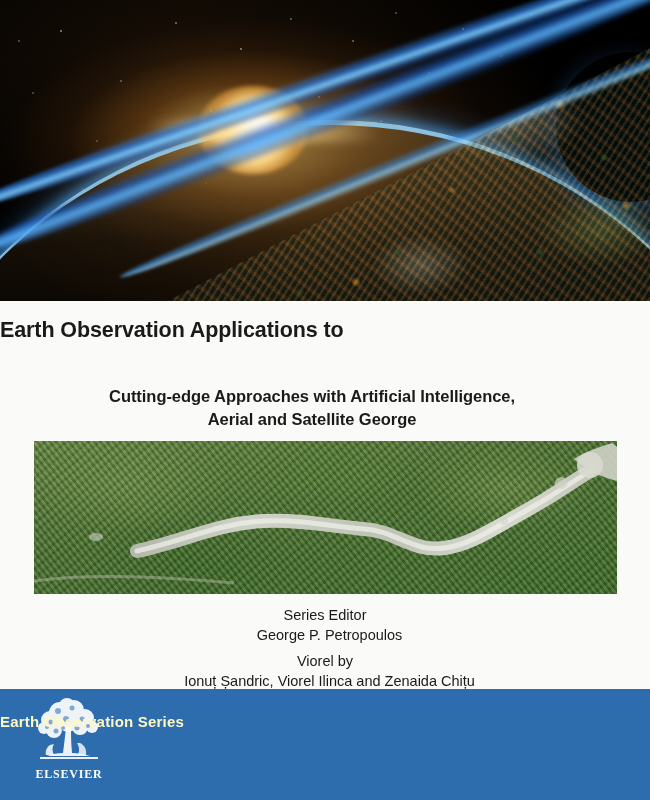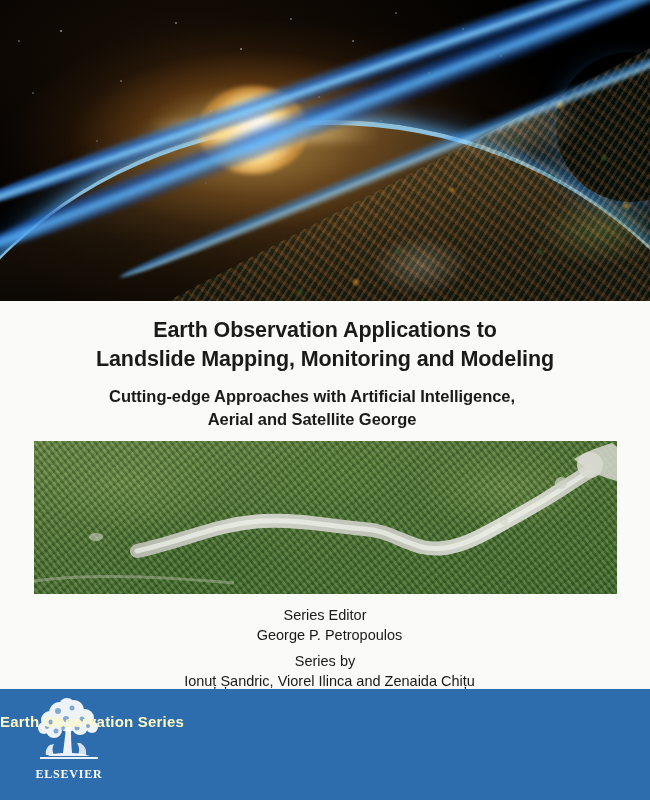--- a/index.html
+++ b/index.html
@@ -249,21 +249,20 @@
       rgba(0,0,0,0.85) 0%,
       rgba(0,0,0,0.55) 3%,
       rgba(0,0,0,0.0) 9%);
   }
 
   
   .title-wrap {
     position: absolute;
     left: 0; top: 316px;
     width: 650px;
-    text-align: center;
   }
   .title-line {
     color: #1A1A1A;
     font-size: 21.5px;
     font-weight: bold;
     line-height: 29px;
     letter-spacing: -0.1px;
   }
   .subtitle-wrap {
     position: absolute;
@@ -400,21 +399,20 @@
     <div class="terrain-tex"></div>
     <div class="terrain-trees"></div>
     <div class="terrain-edge"></div>
     <div class="ribbon ribbon-a"></div>
     <div class="ribbon ribbon-b"></div>
     <div class="ribbon ribbon-c"></div>
   </div>
 
   <div class="title-wrap">
     <div class="title-line">Earth Observation Applications to</div>
-    <div class="title-line">Landslide Mapping, Monitoring and Modeling</div>
   </div>
 
   <div class="subtitle-wrap">
     <div class="subtitle-line">Cutting-edge Approaches with Artificial Intelligence,</div>
     <div class="subtitle-line">Aerial and Satellite George</div>
   </div>
 
   <div class="photo">
     <div class="photo-base"></div>
     <div class="photo-tex"></div>
@@ -442,21 +440,21 @@
       <path d="M0,140 C60,132 130,136 200,142" fill="none" stroke="#b9bda8" stroke-width="3" opacity="0.45"></path>
     </svg>
   </div>
 
   <div class="credits">
     <div class="credit-head">Series Editor</div>
     <div class="credit-name">George P. Petropoulos</div>
   </div>
 
   <div class="credits-2">
-    <div class="credit-head">Series by</div>
+    <div class="credit-head">Viorel by</div>
     <div class="credit-name">Ionuț Șandric, Viorel Ilinca and Zenaida Chițu</div>
   </div>
 
   <div class="band">
 
     <div class="logo">
       <svg width="78" height="70" viewBox="0 0 78 70">
         <g fill="#ffffff" opacity="0.92">
 
           <circle cx="30" cy="16" r="11"></circle>

